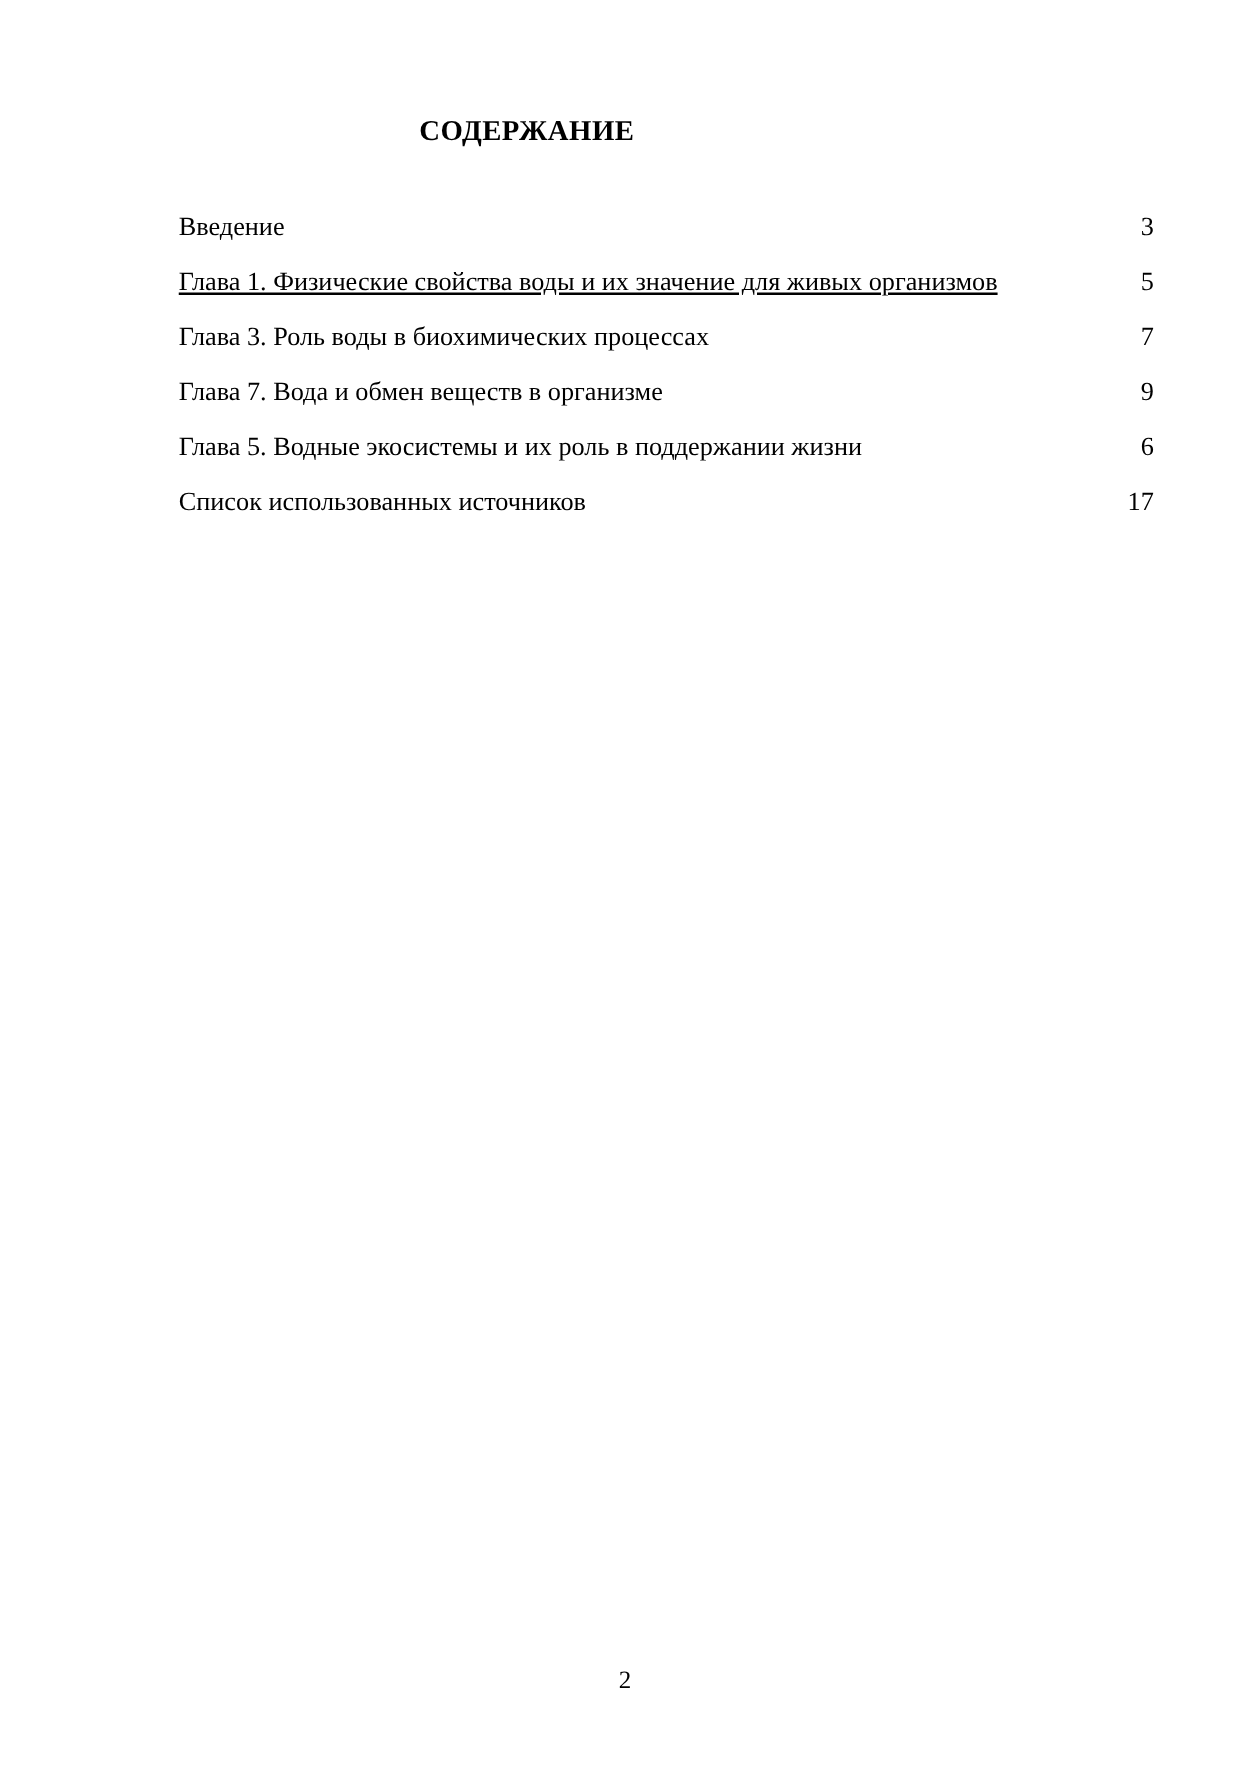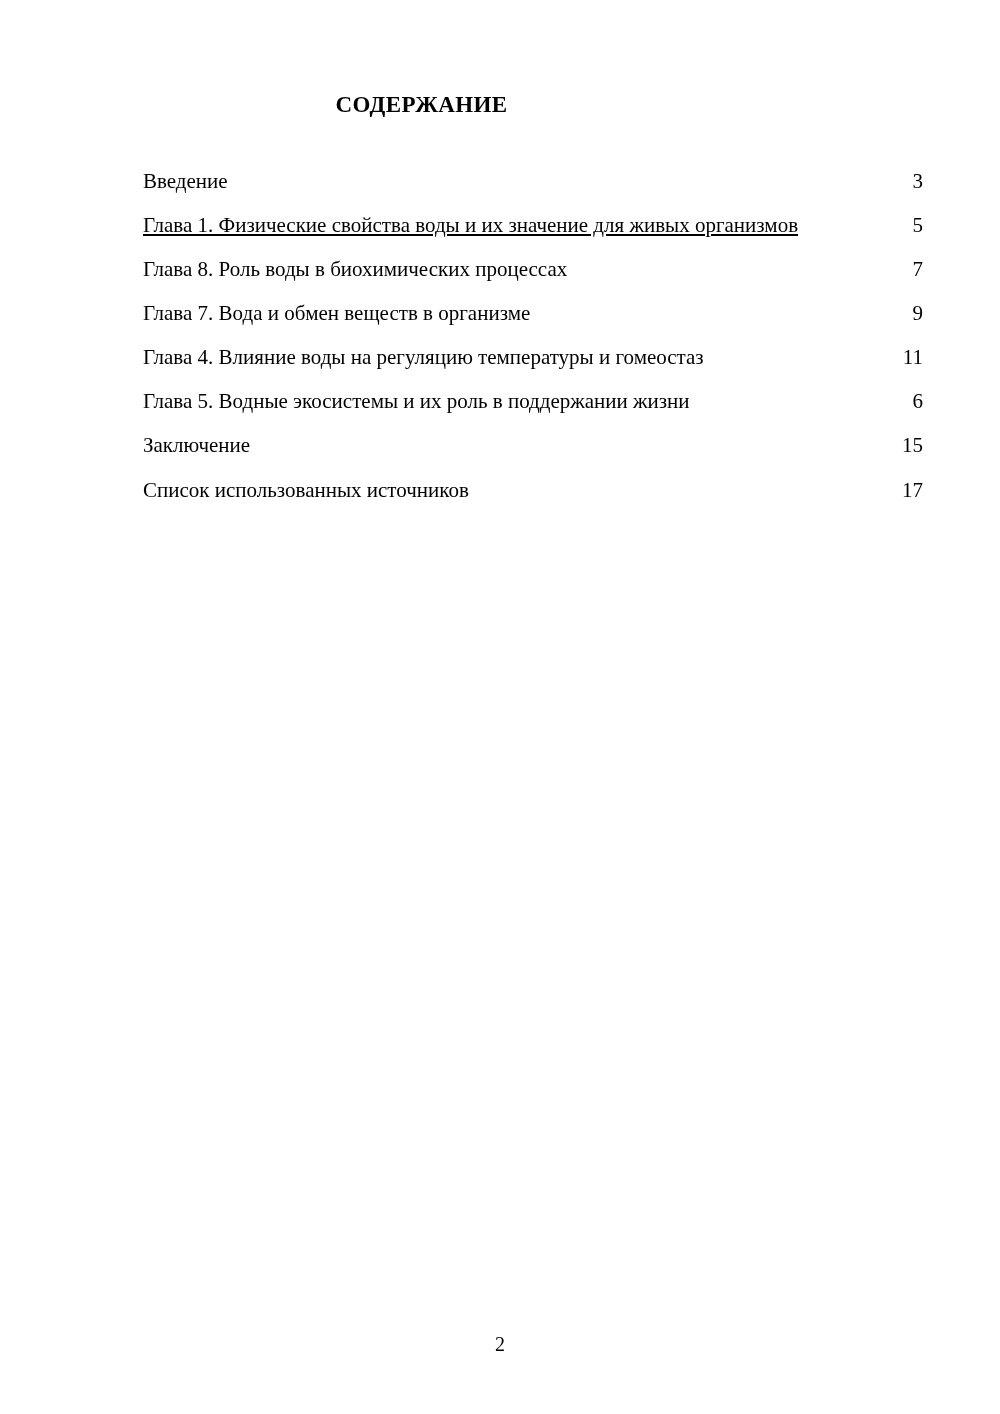--- a/index.html
+++ b/index.html
@@ -91,38 +91,30 @@
   <div class="toc" id="toc-list">
       <div class="toc-entry">
         <span class="label">Введение</span>
         <span class="page-num">3</span>
       </div>
       <div class="toc-entry wrap">
         <span class="label">Глава 1. Физические свойства воды и их значение для живых организмов</span>
         <span class="page-num">5</span>
       </div>
       <div class="toc-entry">
-        <span class="label">Глава 8. Роль воды в биохимических процессах</span>
+        <span class="label">Глава 3. Роль воды в биохимических процессах</span>
         <span class="page-num">7</span>
       </div>
       <div class="toc-entry">
         <span class="label">Глава 7. Вода и обмен веществ в организме</span>
         <span class="page-num">9</span>
       </div>
       <div class="toc-entry">
-        <span class="label">Глава 4. Влияние воды на регуляцию температуры и гомеостаз</span>
-        <span class="page-num">11</span>
-      </div>
-      <div class="toc-entry">
         <span class="label">Глава 5. Водные экосистемы и их роль в поддержании жизни</span>
         <span class="page-num">6</span>
-      </div>
-      <div class="toc-entry">
-        <span class="label">Заключение</span>
-        <span class="page-num">15</span>
       </div>
       <div class="toc-entry">
         <span class="label">Список использованных источников</span>
         <span class="page-num">17</span>
       </div>
     </div>
 
   <div class="page-footer">2</div>
 
 </div>

